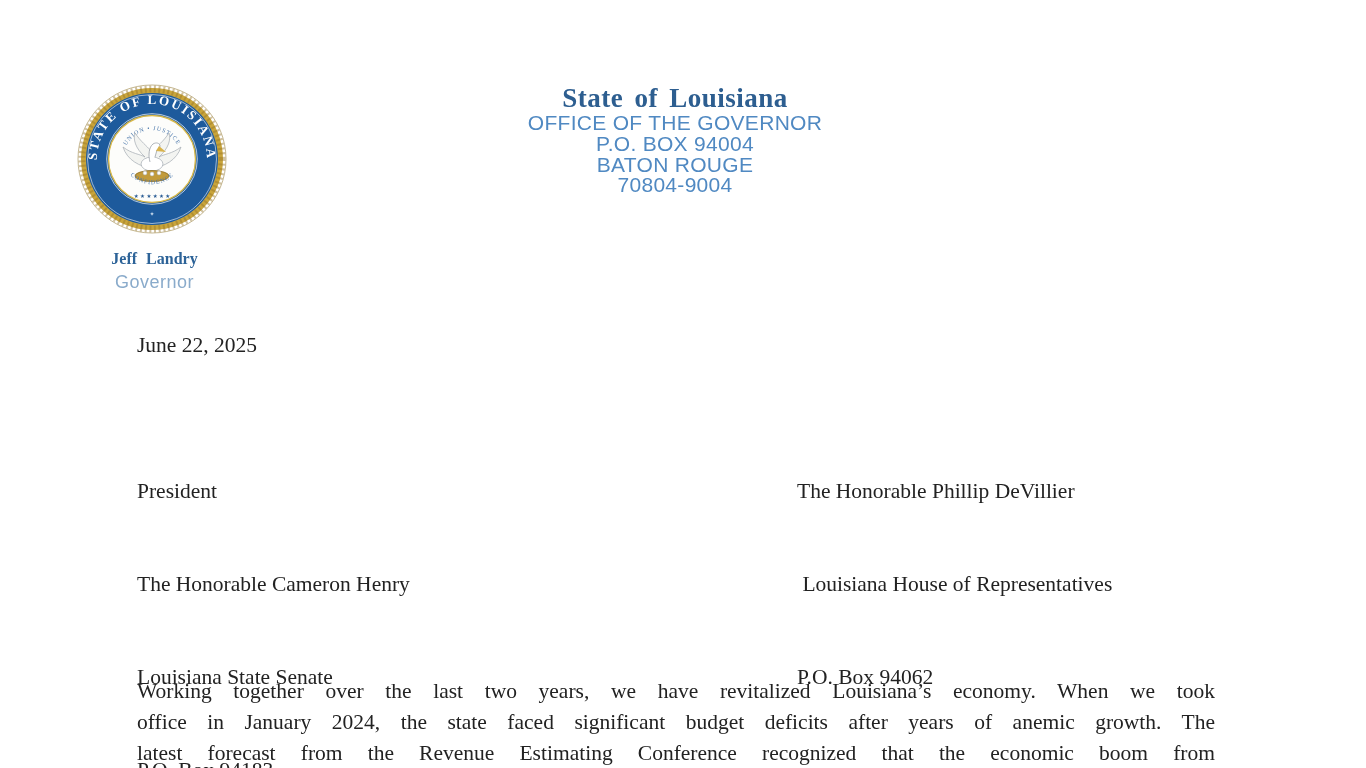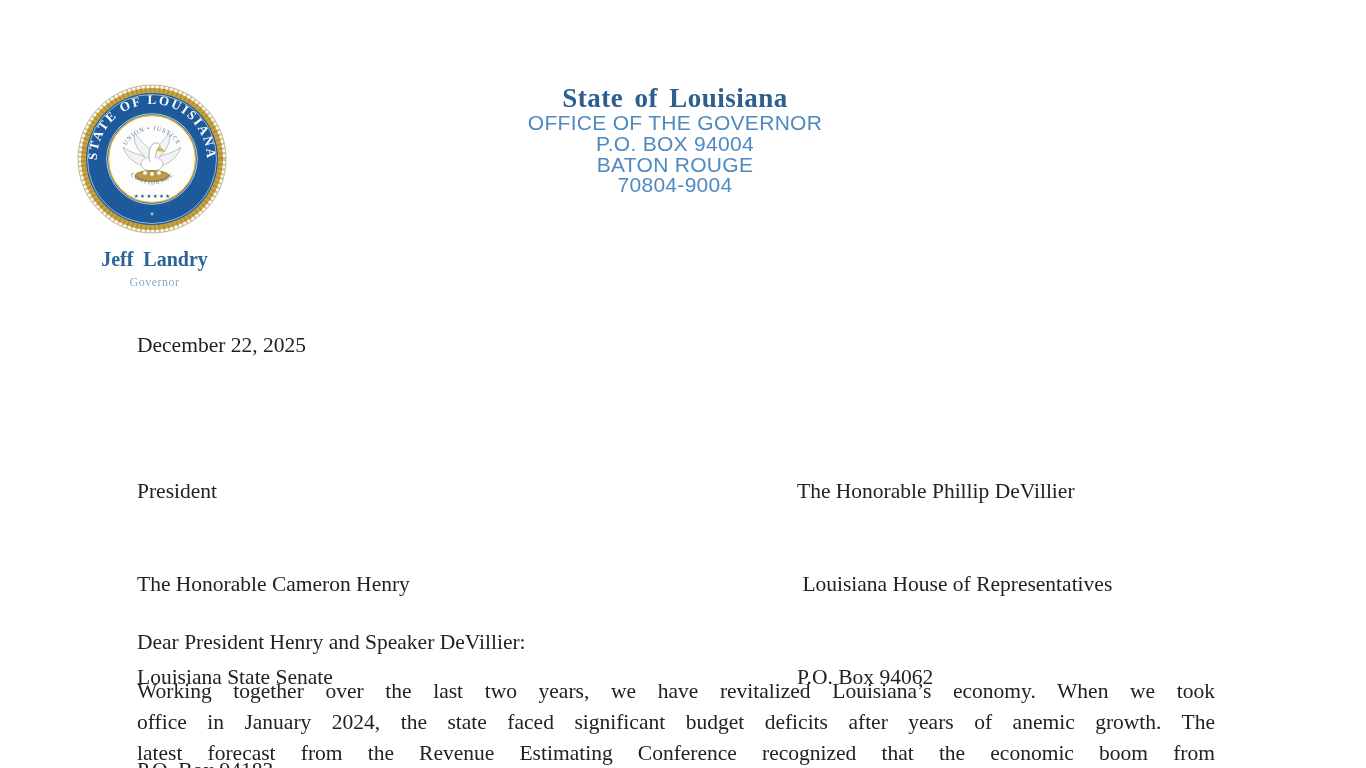--- a/index.html
+++ b/index.html
@@ -29,28 +29,28 @@
     position: absolute;
     left: 52px;
     top: 247px;
     width: 205px;
     text-align: center;
     filter: blur(0.4px);
   }
   .signatory-name {
     font-family: "Liberation Serif", serif;
     font-weight: bold;
-    font-size: 20px;
+    font-size: 16px;
     line-height: 24px;
     color: #2d6398;
     word-spacing: 5px;
   }
   .signatory-title {
-    font-family: Liberation Serif, serif;
-    font-size: 12px;
+    font-family: Liberation Sans, sans-serif;
+    font-size: 18px;
     line-height: 22px;
     color: #8aabcb;
     letter-spacing: 0.5px;
   }
 
   #office-block {
     position: absolute;
     left: 475px;
     top: 83px;
     width: 400px;
@@ -161,38 +161,37 @@
   </div>
 
   <div id="office-block">
     <div class="office-title">State of Louisiana</div>
     <div class="office-line">OFFICE OF THE GOVERNOR</div>
     <div class="office-line">P.O. BOX 94004</div>
     <div class="office-line">BATON ROUGE</div>
     <div class="office-line">70804-9004</div>
   </div>
 
-  <div id="date-line" class="letter-text">December 22, 2025</div>
+  <div id="date-line" class="letter-text">June 22, 2025</div>
 
   <div id="recipient-left" class="letter-text">
     <div>President</div>
     <div>The Honorable Cameron Henry</div>
     <div>Louisiana State Senate</div>
     <div>P.O. Box 94183</div>
     
   </div>
 
   <div id="recipient-right" class="letter-text">
     <div>The Honorable Phillip DeVillier</div>
     <div> Louisiana House of Representatives</div>
     <div>P.O. Box 94062</div>
     
   </div>
 
-  <div id="salutation" class="letter-text">Dear President Henry and Speaker DeVillier:</div>
 
   <div id="body-paragraph" class="letter-text">
     <div class="body-line">Working together over the last two years, we have revitalized Louisiana’s economy. When we took</div>
     <div class="body-line">office in January 2024, the state faced significant budget deficits after years of anemic growth. The</div>
     <div class="body-line">latest forecast from the Revenue Estimating Conference recognized that the economic boom from</div>
   </div>
 
 </div>
 
 </body></html>

